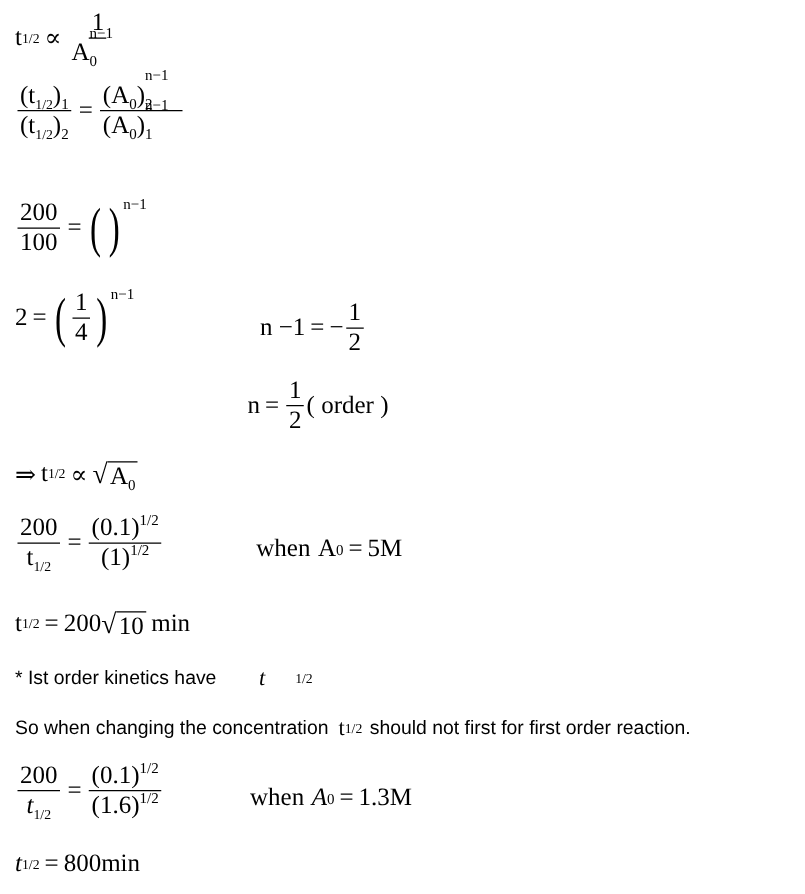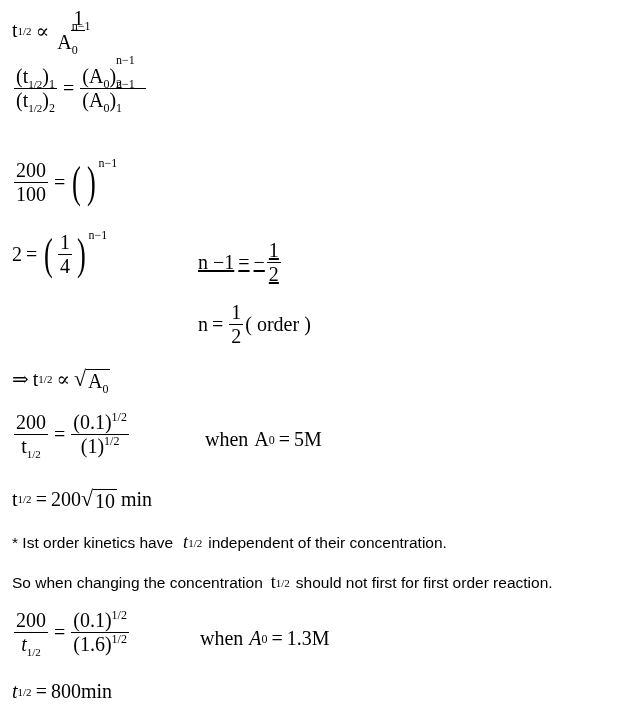--- a/index.html
+++ b/index.html
@@ -62,21 +62,21 @@
   <span class="op">=</span>
   <span class="big-paren">(</span>
   <span class="frac">
     <span class="num">1</span>
     <span class="den">4</span>
   </span>
   <span class="big-paren">)</span>
   <span style="font-size:12px; align-self:flex-start; margin-top:-4px;">n−1</span>
 </div>
 
-<div class="m row" style="left:198px; top:240px;text-decoration:underline;">
+<div class="m row" style="left:208px; top:240px;">
   <span>n −1</span>
   <span class="op">=</span>
   <span>−</span>
   <span class="frac">
     <span class="num">1</span>
     <span class="den">2</span>
   </span>
 </div>
 
 <div class="m row" style="left:198px; top:302px;">
@@ -125,25 +125,24 @@
     <sub class="s">1/2</sub>
   <span class="op">=</span>
   <span>200</span>
   <span class="sqrt">
     <span class="rad">√</span>
     <span class="under">10</span>
   </span>
   <span style="margin-left:4px">min</span>
 </div>
 
-<div class="t row" style="left:12px; top:532px;">
+<div class="t row" style="left:12px; top:532px;gap:24px;">
   <span>* Ist order kinetics have</span>
   <span class="m i" style="position:static; margin-left:10px; font-size:18px;">t</span>
     <sub class="s" style="font-family:'Liberation Serif',serif;">1/2</sub>
-  <span style="margin-left:6px">independent  of their concentration.</span>
 </div>
 
 <div class="t row" style="left:12px; top:572px;">
   <span>So when changing the concentration</span>
   <span class="m" style="position:static; margin-left:8px; font-size:18px;">t</span>
     <sub class="s" style="font-family:'Liberation Serif',serif;">1/2</sub>
   <span style="margin-left:6px">should not first for first order reaction.</span>
 </div>
 
 <div class="m row" style="left:12px; top:610px;">

